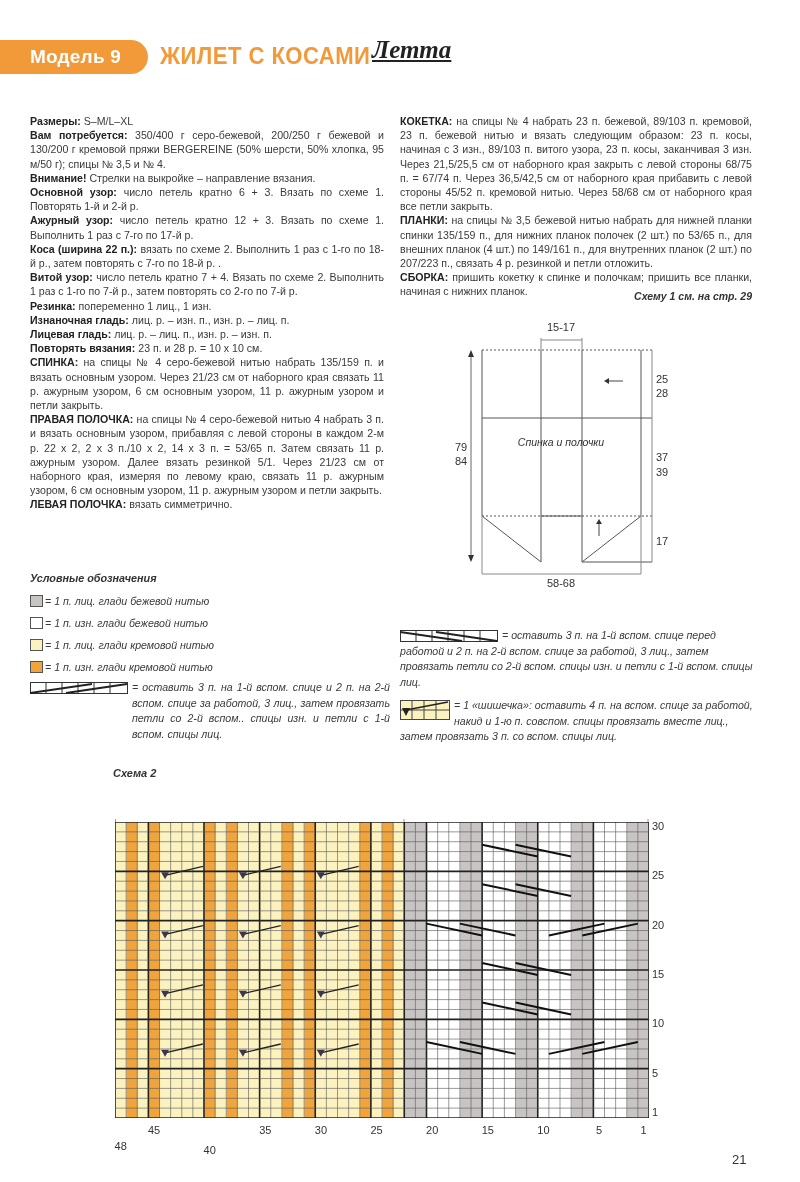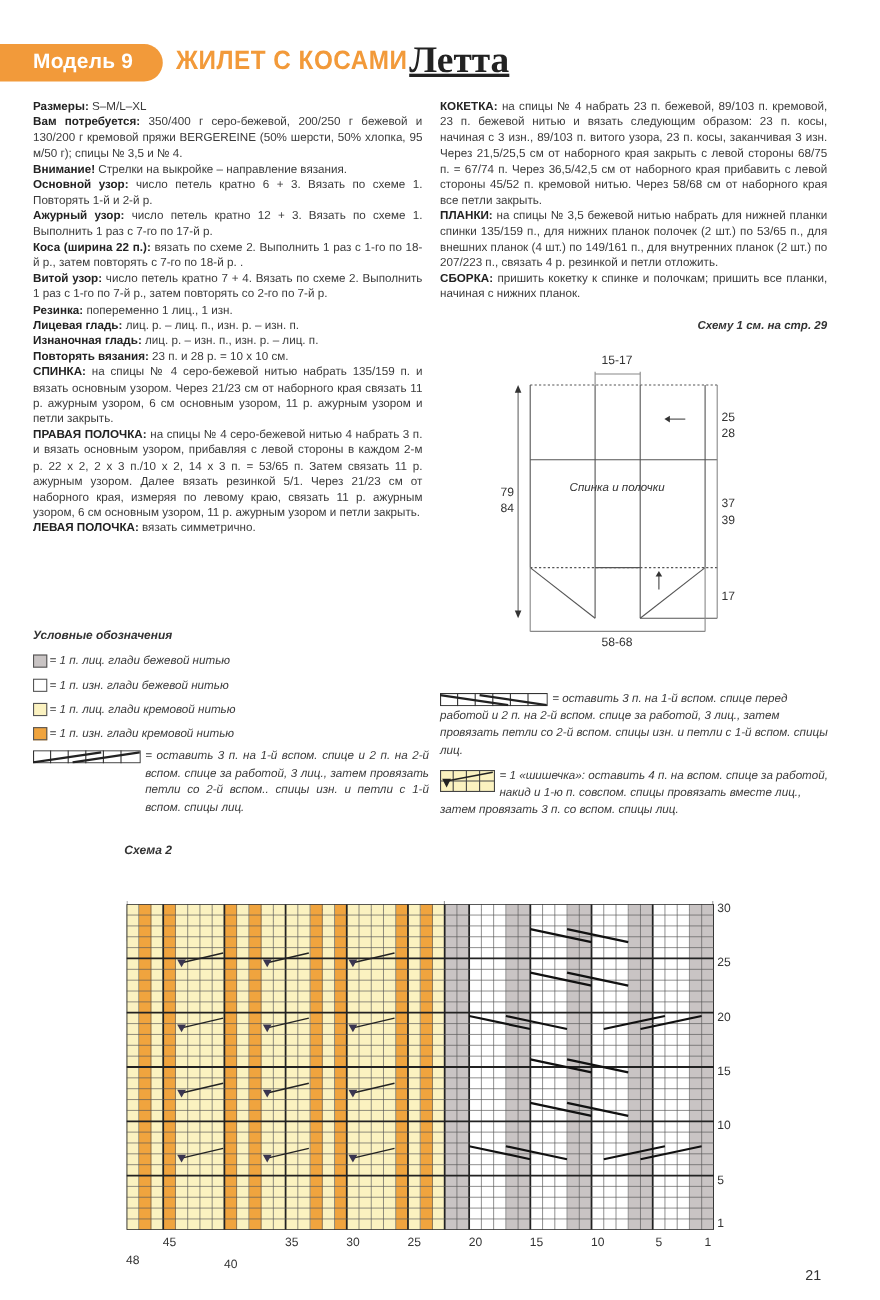--- a/index.html
+++ b/index.html
@@ -11,25 +11,25 @@
     left: 0; top: 40px; width: 148px; height: 34px;
     background: #f29a3a; border-radius: 0 18px 18px 0;
     color: #fff; font-weight: bold; font-size: 19px; line-height: 34px;
     padding-left: 30px; letter-spacing: 0.2px;
   }
   .header-title {
     left: 160px; top: 42px; font-size: 24px; font-weight: bold; color: #f29a3a;
     letter-spacing: 0.5px; transform: scaleX(0.92); transform-origin: left;
   }
   .header-brand {
-    left: 372px; top: 36px; font-family: "Liberation Serif", serif; 
-    font-weight: bold; font-size: 34px; color: #222; text-decoration: underline;
+    left: 372px; top: 36px; font-family: "Liberation Serif", serif; font-style: italic;
+    font-weight: bold; font-size: 25px; color: #222; text-decoration: underline;
   }
 
-  .col-text { font-size: 10.6px; line-height: 14.2px; text-align: justify; color: #3a3a3a; }
+  .col-text { font-size: 10.6px; line-height: 14.2px; text-align: justify; color: #3a3a3a; margin-top: 24px; }
   .col-text p { margin: 0; }
   .col-text b { color: #222; }
   .left-col { left: 30px; top: 90px; width: 354px; }
   .right-col { left: 400px; top: 90px; width: 352px; }
   .ref-note { right: 48px; top: 290px; font-size: 10.5px; font-style: italic; font-weight: bold; color: #333; }
 
   .diagram { left: 440px; top: 310px; width: 260px; height: 280px; }
   .diagram svg text { font-family: "Liberation Sans", sans-serif; }
 
   .legend { left: 30px; top: 572px; width: 360px; font-size: 10.6px; font-style: italic; color: #3a3a3a; }
@@ -60,22 +60,22 @@
 
 <div class="abs col-text left-col" id="leftCol">
     <p><b>Размеры:</b><span> S–M/L–XL</span></p>
     <p><b>Вам потребуется:</b><span> 350/400 г серо-бежевой, 200/250 г бежевой и 130/200 г кремовой пряжи BERGEREINE (50% шерсти, 50% хлопка, 95 м/50 г); спицы № 3,5 и № 4.</span></p>
     <p><b>Внимание!</b><span> Стрелки на выкройке – направление вязания.</span></p>
     <p><b>Основной узор:</b><span> число петель кратно 6 + 3. Вязать по схеме 1. Повторять 1-й и 2-й р.</span></p>
     <p><b>Ажурный узор:</b><span> число петель кратно 12 + 3. Вязать по схеме 1. Выполнить 1 раз с 7-го по 17-й р.</span></p>
     <p><b>Коса (ширина 22 п.):</b><span> вязать по схеме 2. Выполнить 1 раз с 1-го по 18-й р., затем повторять с 7-го по 18-й р. .</span></p>
     <p><b>Витой узор:</b><span> число петель кратно 7 + 4. Вязать по схеме 2. Выполнить 1 раз с 1-го по 7-й р., затем повторять со 2-го по 7-й р.</span></p>
     <p><b>Резинка:</b><span> попеременно 1 лиц., 1 изн.</span></p>
+    <p><b>Изнаночная гладь:</b><span> лиц. р. – изн. п., изн. р. – лиц. п.</span></p>
     <p><b>Лицевая гладь:</b><span> лиц. р. – лиц. п., изн. р. – изн. п.</span></p>
-    <p><b>Изнаночная гладь:</b><span> лиц. р. – изн. п., изн. р. – лиц. п.</span></p>
     <p><b>Повторять вязания:</b><span> 23 п. и 28 р. = 10 х 10 см.</span></p>
     <p><b>СПИНКА:</b><span> на спицы № 4 серо-бежевой нитью набрать 135/159 п. и вязать основным узором. Через 21/23 см от наборного края связать 11 р. ажурным узором, 6 см основным узором, 11 р. ажурным узором и петли закрыть.</span></p>
     <p><b>ПРАВАЯ ПОЛОЧКА:</b><span> на спицы № 4 серо-бежевой нитью 4 набрать 3 п. и вязать основным узором, прибавляя с левой стороны в каждом 2-м р. 22 х 2, 2 х 3 п./10 х 2, 14 х 3 п. = 53/65 п. Затем связать 11 р. ажурным узором. Далее вязать резинкой 5/1. Через 21/23 см от наборного края, измеряя по левому краю, связать 11 р. ажурным узором, 6 см основным узором, 11 р. ажурным узором и петли закрыть.</span></p>
     <p><b>ЛЕВАЯ ПОЛОЧКА:</b><span> вязать симметрично.</span></p>
   </div>
 
 <div class="abs col-text right-col" id="rightCol">
     <p><b>КОКЕТКА:</b><span> на спицы № 4 набрать 23 п. бежевой, 89/103 п. кремовой, 23 п. бежевой нитью и вязать следующим образом: 23 п. косы, начиная с 3 изн., 89/103 п. витого узора, 23 п. косы, заканчивая 3 изн. Через 21,5/25,5 см от наборного края закрыть с левой стороны 68/75 п. = 67/74 п. Через 36,5/42,5 см от наборного края прибавить с левой стороны 45/52 п. кремовой нитью. Через 58/68 см от наборного края все петли закрыть.</span></p>
     <p><b>ПЛАНКИ:</b><span> на спицы № 3,5 бежевой нитью набрать для нижней планки спинки 135/159 п., для нижних планок полочек (2 шт.) по 53/65 п., для внешних планок (4 шт.) по 149/161 п., для внутренних планок (2 шт.) по 207/223 п., связать 4 р. резинкой и петли отложить.</span></p>
     <p><b>СБОРКА:</b><span> пришить кокетку к спинке и полочкам; пришить все планки, начиная с нижних планок.</span></p>

